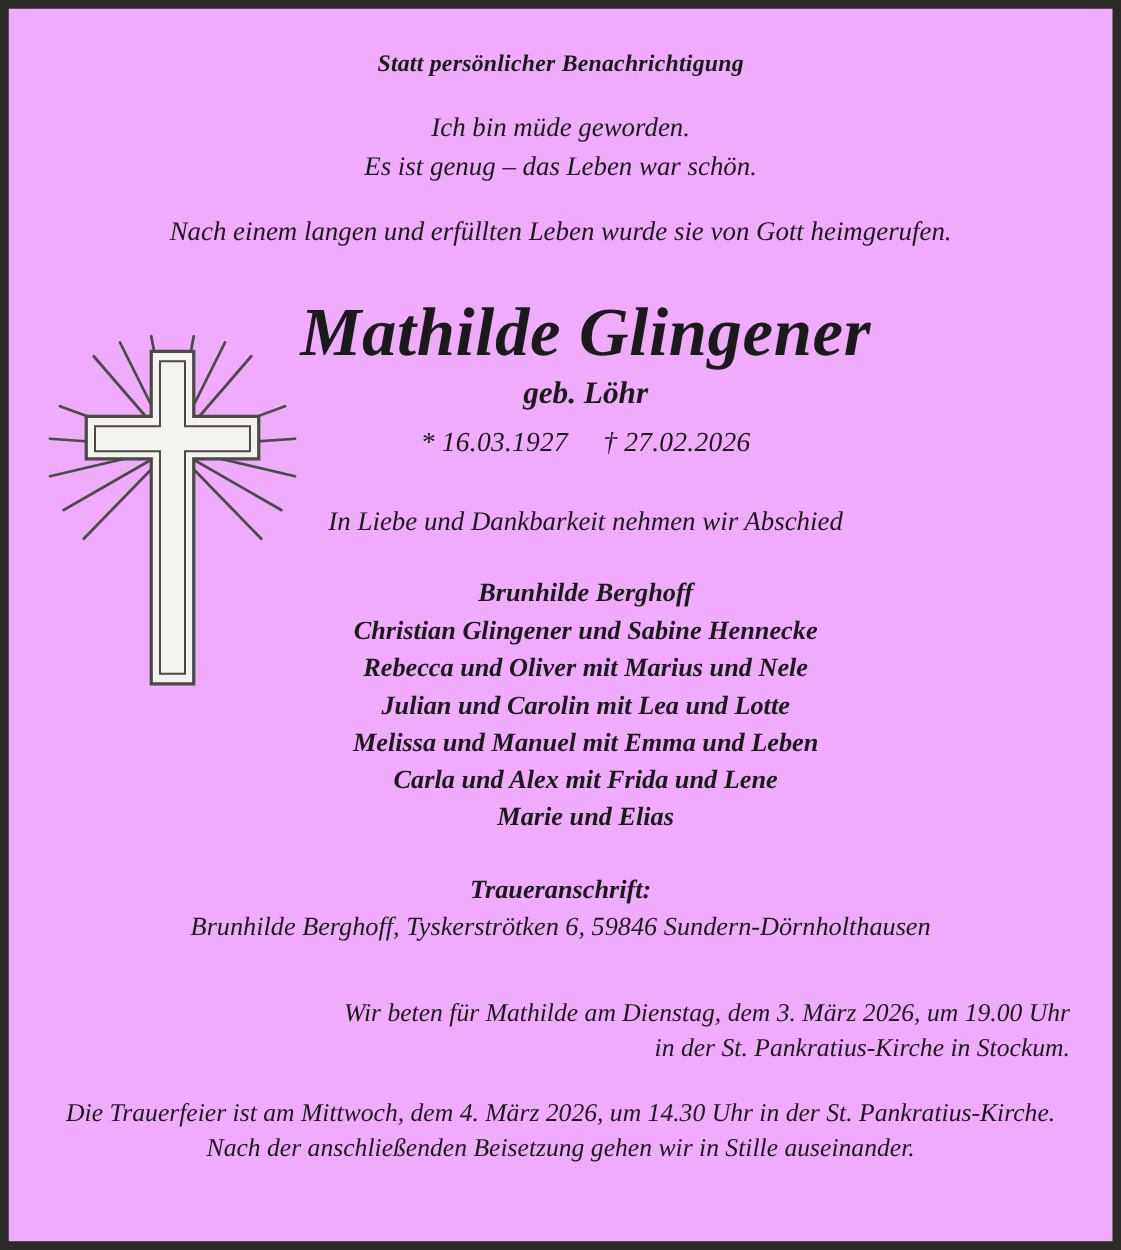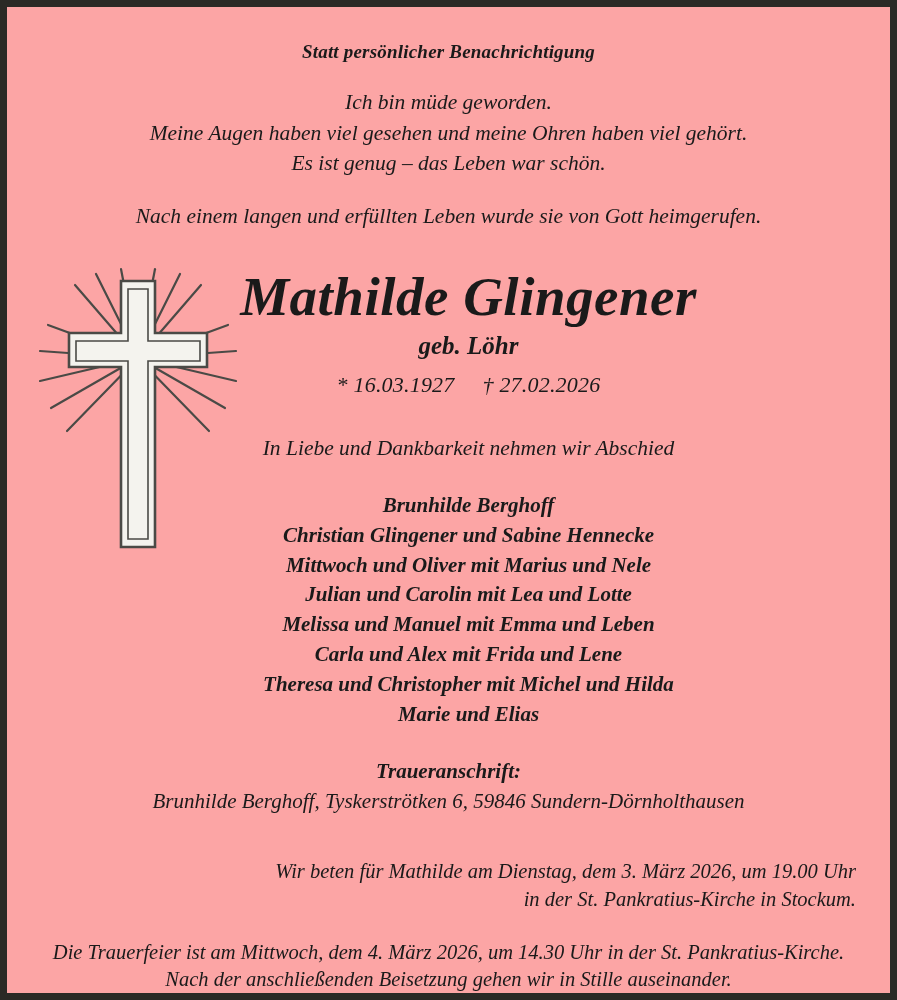--- a/index.html
+++ b/index.html
@@ -12,21 +12,21 @@
     height: 1000px;
     font-family: "Liberation Serif", serif;
     color: #1a1a1a;
   }
   .notice {
     position: relative;
     box-sizing: border-box;
     width: 897px;
     height: 1000px;
     border: 7px solid #2b2a26;
-    background: #fca5a5;
+    background: #f0abfc;
     padding: 22px 34px 10px 34px;
   }
   .inner {
     position: relative;
     width: 100%;
     height: 100%;
   }
   .center { text-align: center; }
 
   .header-line {
@@ -132,21 +132,20 @@
 </head>
 <body>
 
 <div class="notice">
   <div class="inner">
 
     <div class="center header-line">Statt persönlicher Benachrichtigung</div>
 
     <div class="center poem">
       <div>Ich bin müde geworden.</div>
-      <div>Meine Augen haben viel gesehen und meine Ohren haben viel gehört.</div>
       <div>Es ist genug – das Leben war schön.</div>
     </div>
 
     <div class="center intro">Nach einem langen und erfüllten Leben wurde sie von Gott heimgerufen.</div>
 
     <div class="cross-wrap">
       <svg width="210" height="290" viewBox="0 0 210 290" xmlns="http://www.w3.org/2000/svg">
         <g stroke="#4a4a46" stroke-width="2.2" fill="none" stroke-linecap="round">
           <line x1="105" y1="95" x2="42" y2="22"></line>
           <line x1="105" y1="95" x2="63" y2="11"></line>
@@ -180,25 +179,24 @@
       <div class="dates">
         <span>* 16.03.1927</span><span class="gap"></span><span>† 27.02.2026</span>
       </div>
     </div>
 
     <div class="center farewell">In Liebe und Dankbarkeit nehmen wir Abschied</div>
 
     <div class="center mourners">
       <div>Brunhilde Berghoff</div>
       <div>Christian Glingener und Sabine Hennecke</div>
-      <div>Mittwoch und Oliver mit Marius und Nele</div>
+      <div>Rebecca und Oliver mit Marius und Nele</div>
       <div>Julian und Carolin mit Lea und Lotte</div>
       <div>Melissa und Manuel mit Emma und Leben</div>
       <div>Carla und Alex mit Frida und Lene</div>
-      <div>Theresa und Christopher mit Michel und Hilda</div>
       <div>Marie und Elias</div>
     </div>
 
     <div class="center address-title">Traueranschrift:</div>
     <div class="center address-line">Brunhilde Berghoff, Tyskerströtken 6, 59846 Sundern-Dörnholthausen</div>
 
     <div class="center service">
       <div>Wir beten für Mathilde am Dienstag, dem 3. März 2026, um 19.00 Uhr</div>
       <div>in der St. Pankratius-Kirche in Stockum.</div>
     </div>

